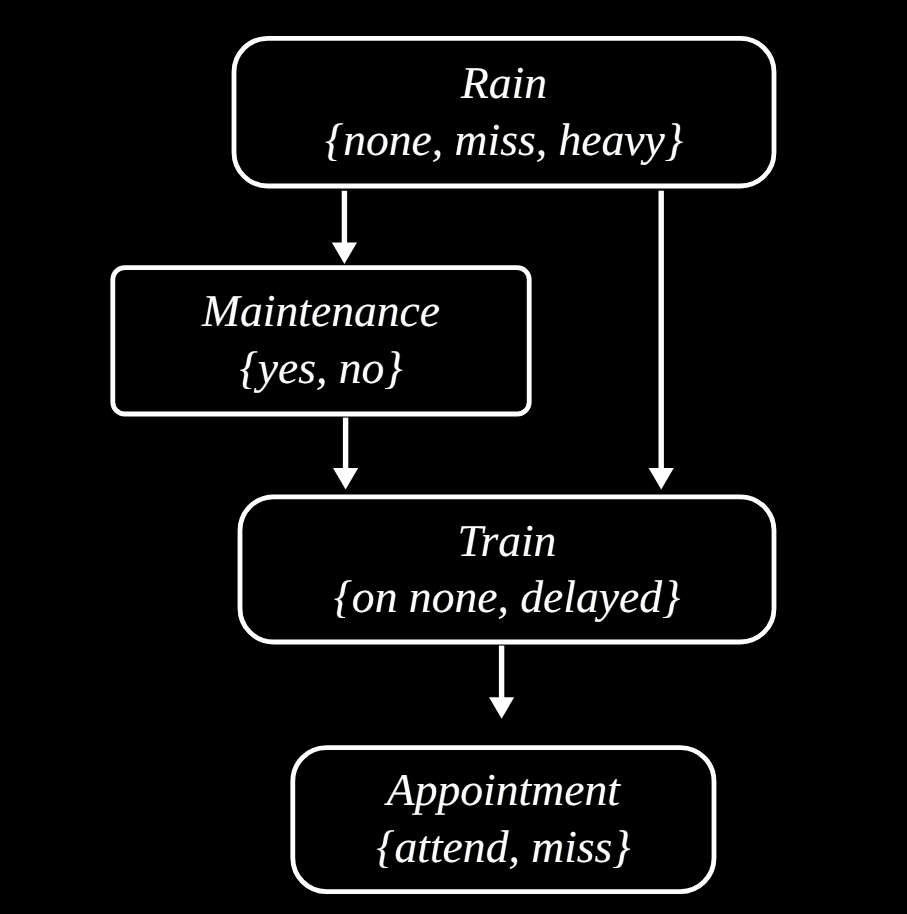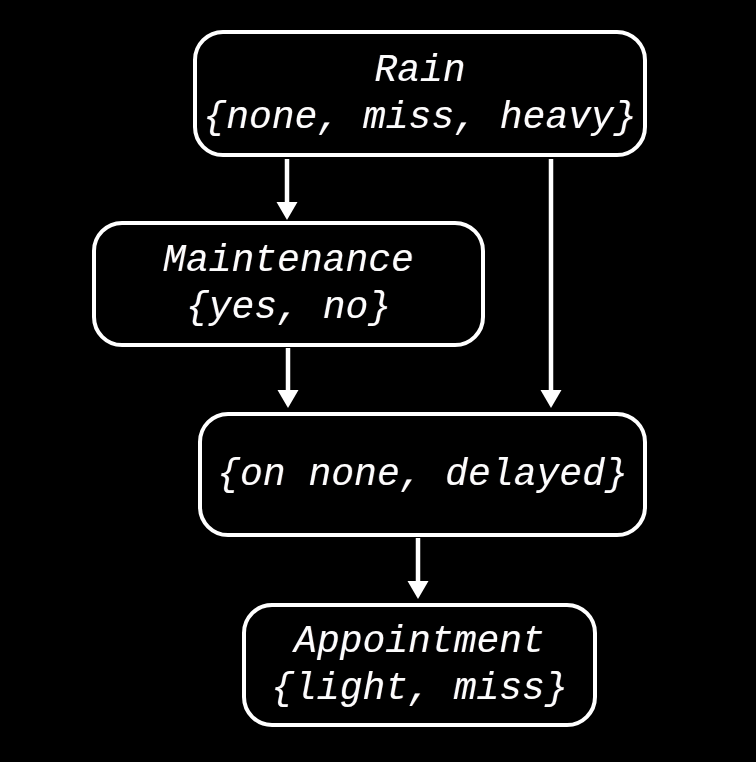--- a/index.html
+++ b/index.html
@@ -27,34 +27,33 @@
     position: absolute;
     box-sizing: border-box;
     border: 4px solid #ffffff;
     border-radius: 30px;
     background: #000000;
     display: flex;
     flex-direction: column;
     align-items: center;
     justify-content: center;
     text-align: center;
-    font-family: Liberation Mono, monospace;
   }
   .node-label, .node-values {
     font-style: italic;
     font-size: 38px;
     line-height: 47px;
     color: #fdfdfd;
     white-space: nowrap;
     text-shadow: 0.6px 0 rgba(255,170,120,0.25), -0.6px 0 rgba(130,170,255,0.25);
   }
   .node-rain        { left: 193px; top: 30px;  width: 454px; height: 127px; }
-  .node-maintenance { left: 92px;  top: 221px; width: 393px; height: 126px; }
+  .node-maintenance { left: 92px;  top: 221px; width: 351px; height: 126px; border-radius: 12px; }
   .node-train       { left: 198px; top: 412px; width: 449px; height: 125px; }
-  .node-appointment { left: 242px; top: 603px; width: 355px; height: 124px; }
+  .node-appointment { left: 242px; top: 621px; width: 355px; height: 124px; }
 </style>
 </head>
 <body>
 
 <div class="canvas">
 
   <svg class="edges-layer" width="756" height="762" viewBox="0 0 756 762" xmlns="http://www.w3.org/2000/svg">
 
     <g>
       <line x1="287" y1="159" x2="287" y2="204" stroke="#ffffff" stroke-width="4.5"></line>
@@ -81,21 +80,22 @@
     <div class="node-label">Rain</div>
     <div class="node-values">{none, miss, heavy}</div>
   </div>
 
   <div class="node node-maintenance">
     <div class="node-label">Maintenance</div>
     <div class="node-values">{yes, no}</div>
   </div>
 
   <div class="node node-train">
+    <div class="node-label">Train</div>
     <div class="node-values">{on none, delayed}</div>
   </div>
 
   <div class="node node-appointment">
     <div class="node-label">Appointment</div>
-    <div class="node-values">{light, miss}</div>
+    <div class="node-values">{attend, miss}</div>
   </div>
 
 </div>
 
 </body></html>

